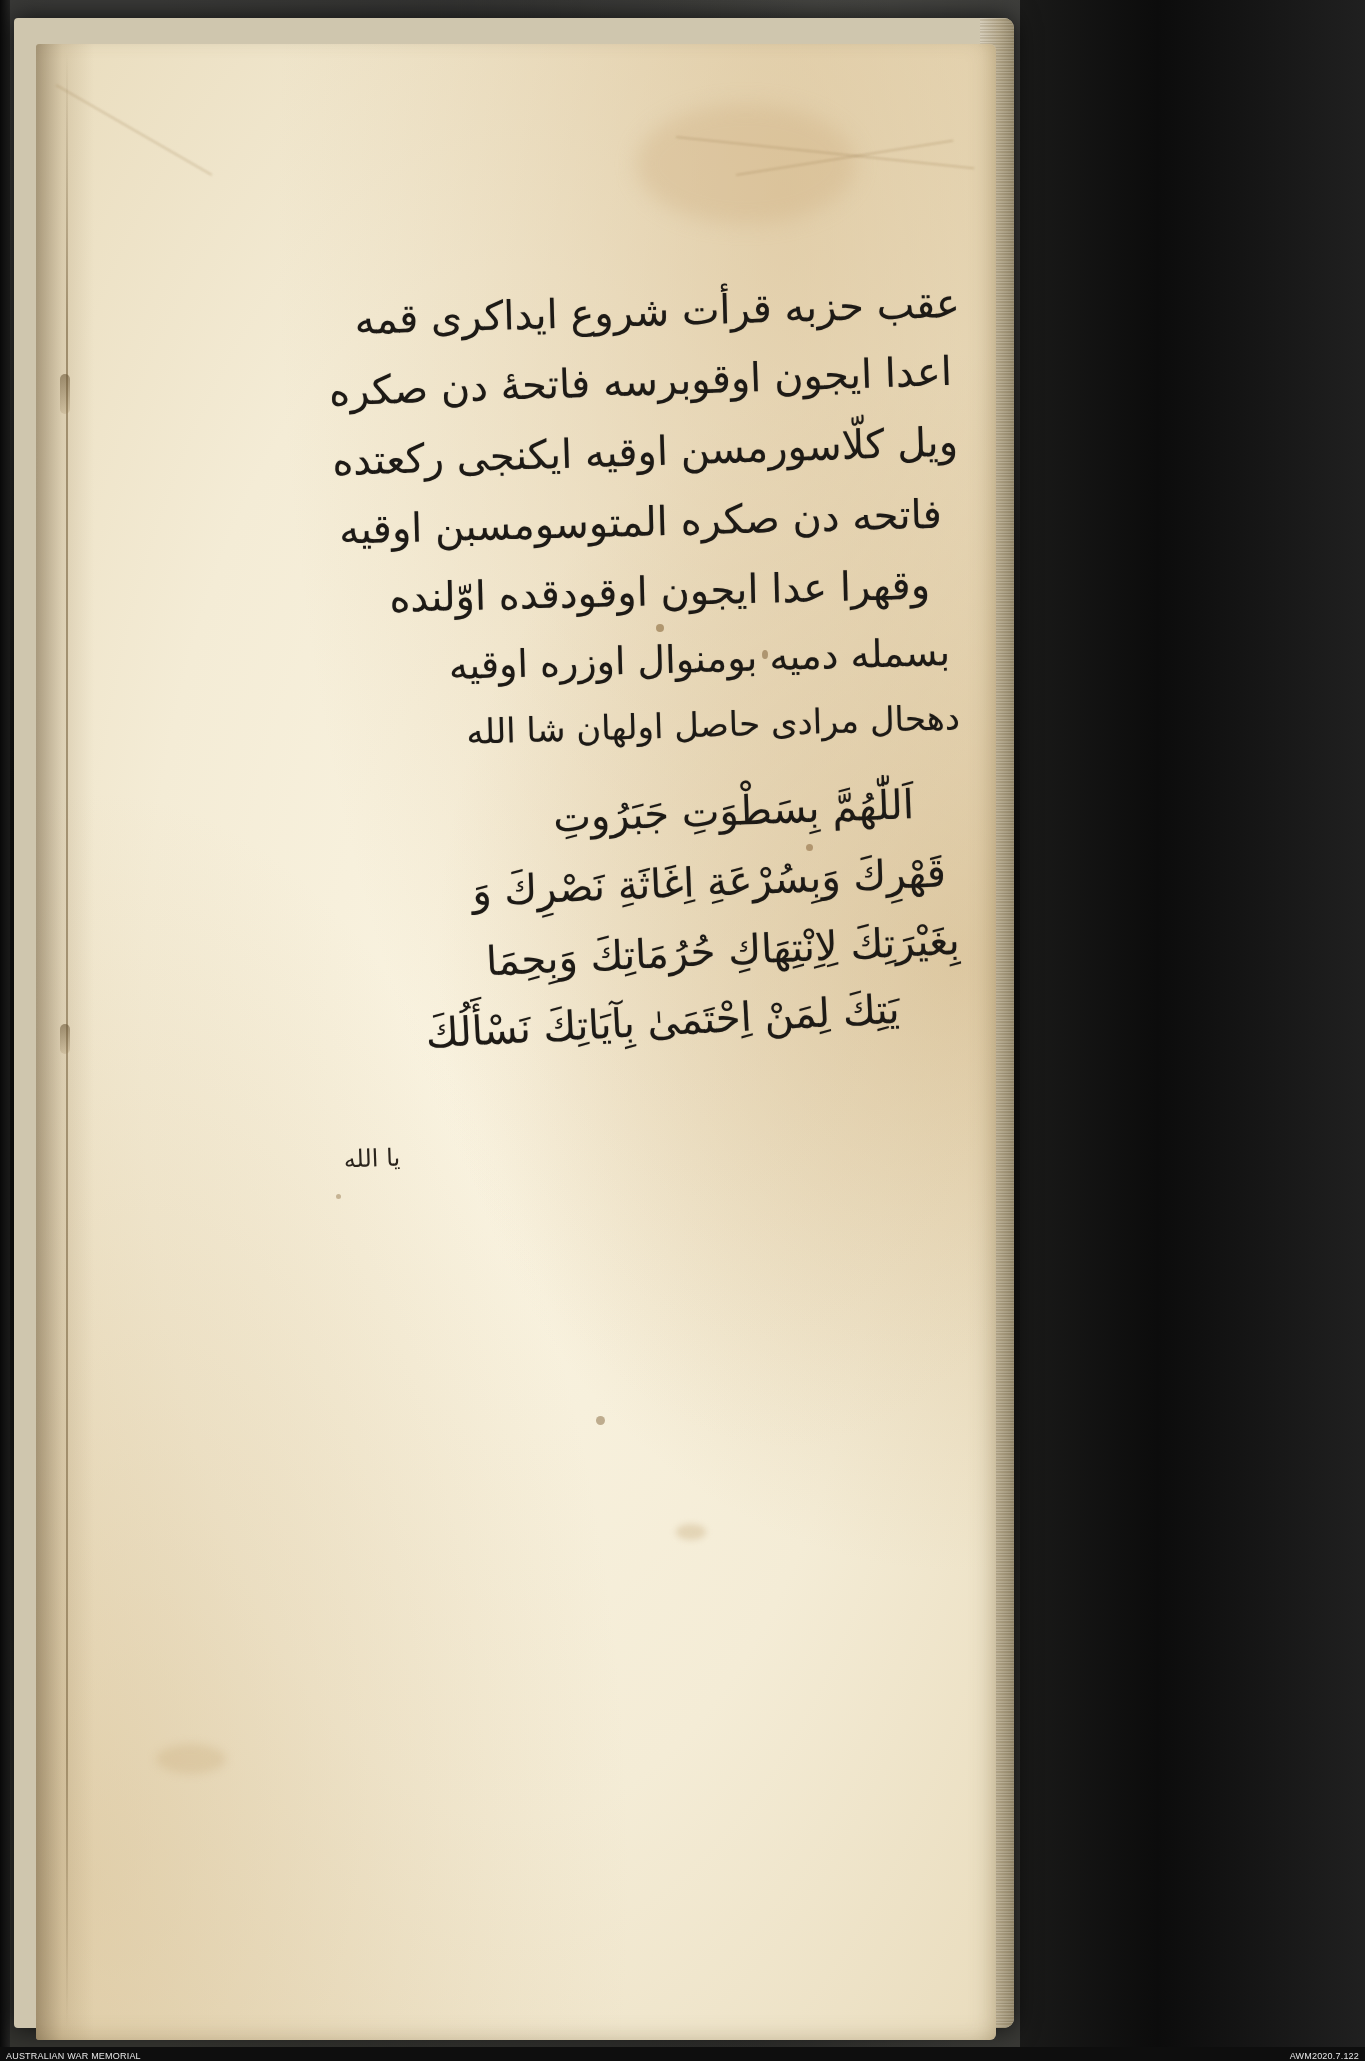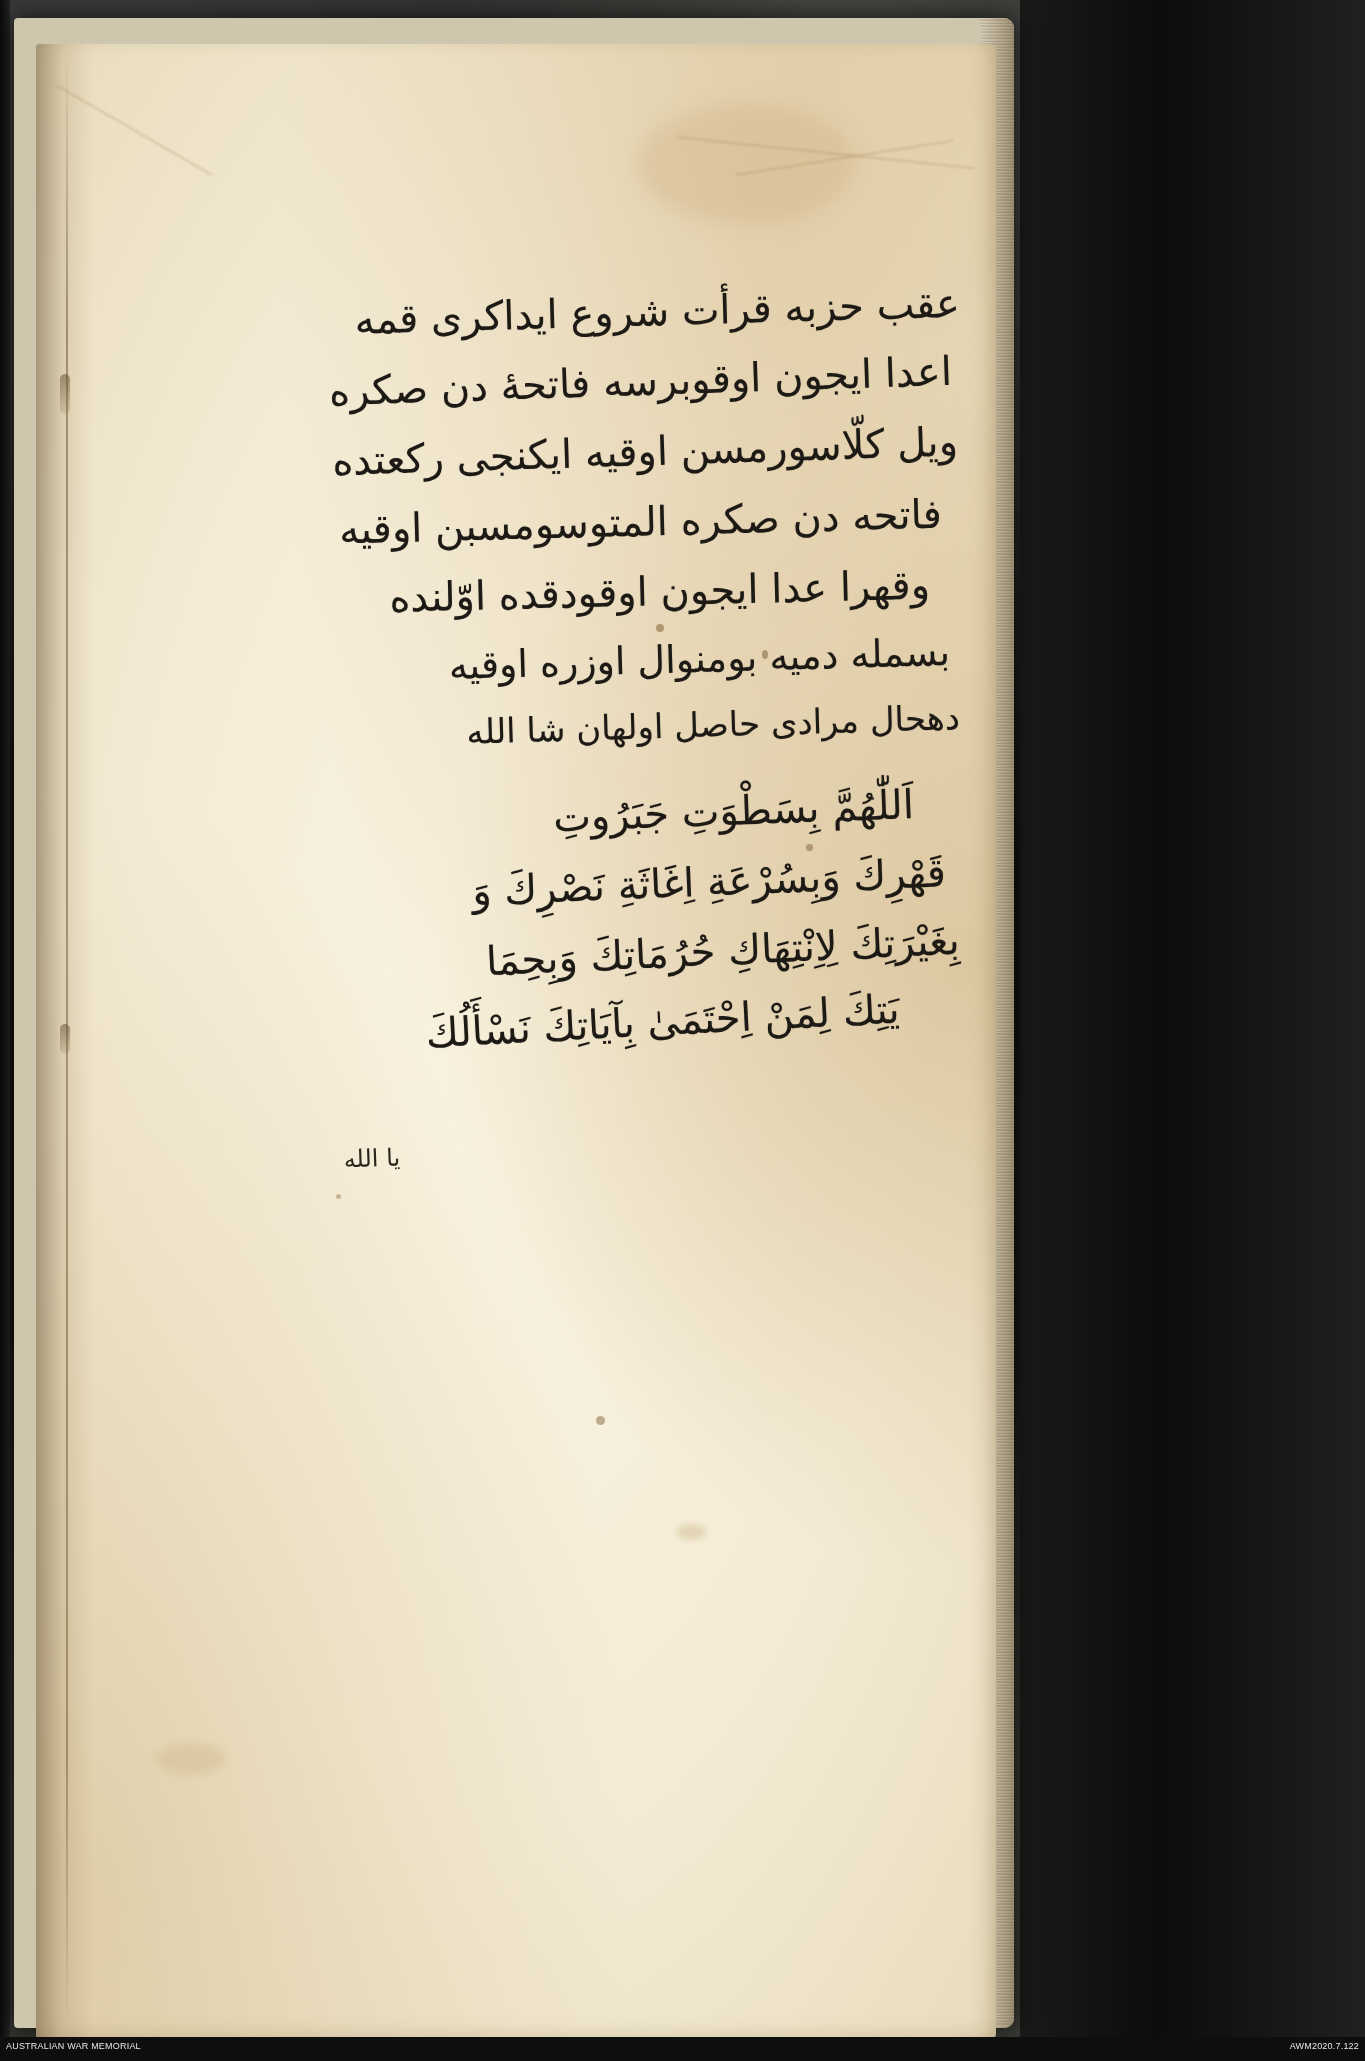--- a/index.html
+++ b/index.html
@@ -164,21 +164,21 @@
     padding-right: 560px;
     transform: rotate(-2deg);
   }
 
   
   .credit-bar {
     position: absolute;
     left: 0;
     right: 0;
     bottom: 0;
-    height: 24px;
+    height: 14px;
     background: #0e0e0e;
     color: #e8e8e8;
     font-size: 9px;
     line-height: 18px;
     font-family: "Liberation Sans", sans-serif;
   }
   .credit-left { position: absolute; left: 6px; top: 0; letter-spacing: 0.2px; }
   .credit-right { position: absolute; right: 6px; top: 0; letter-spacing: 0.2px; }
 </style>
 </head>

